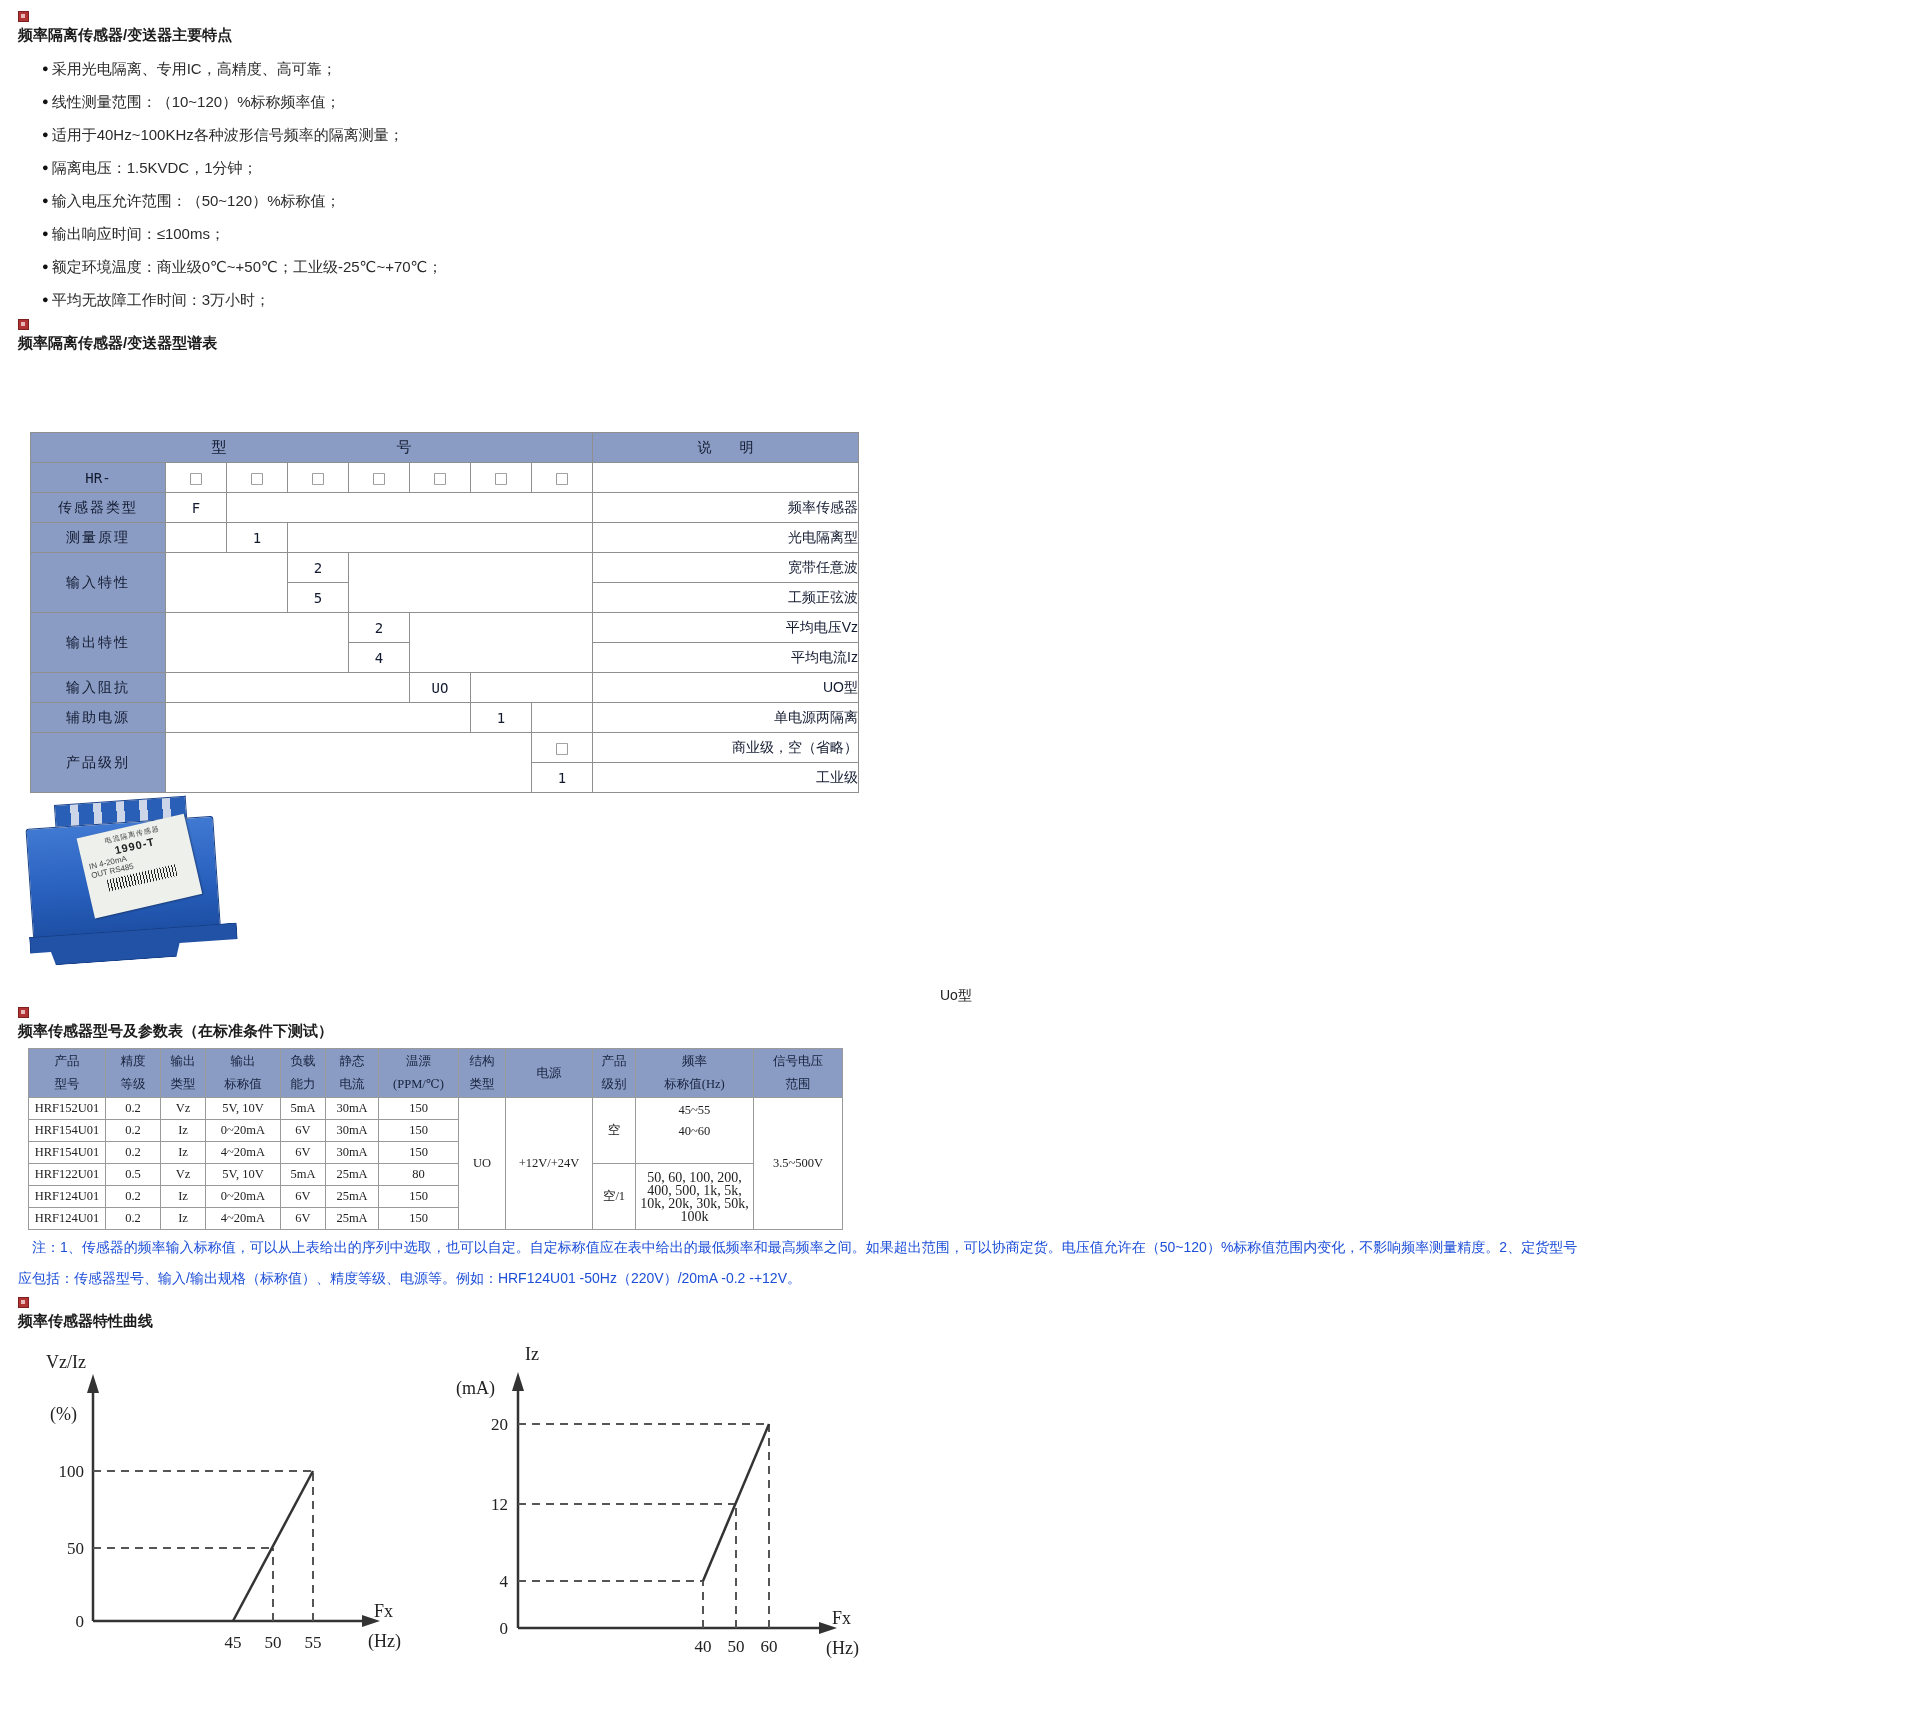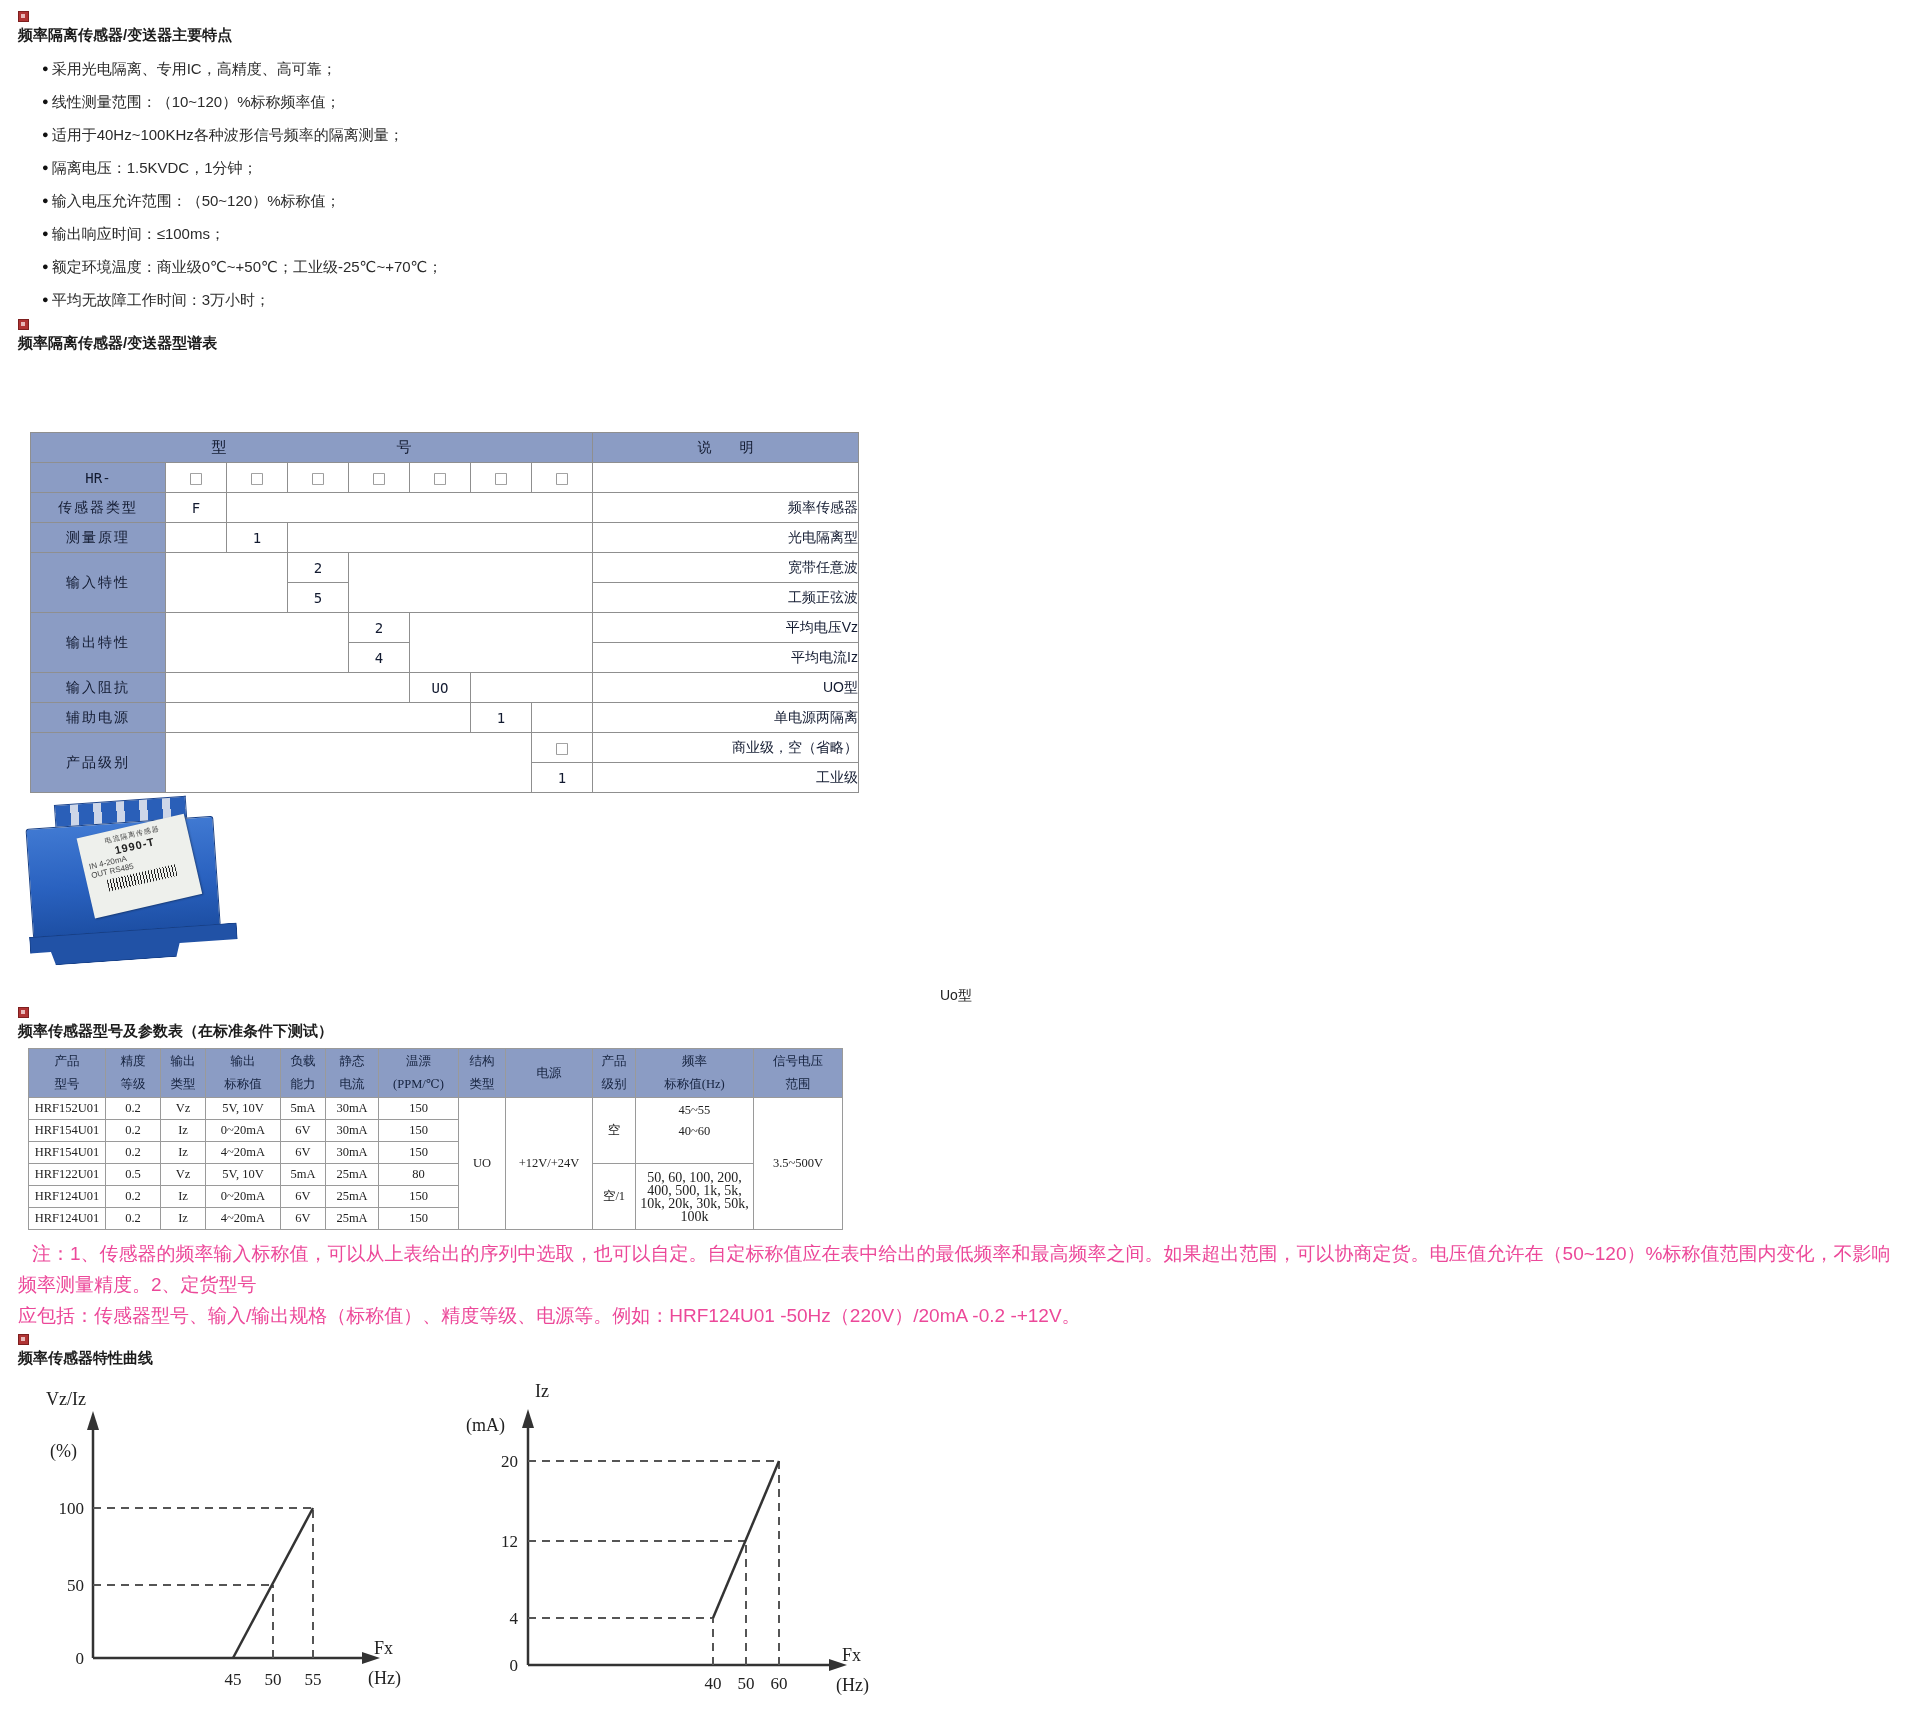--- a/index.html
+++ b/index.html
@@ -52,25 +52,25 @@
 
   
   .t2 { border-collapse:collapse; table-layout:fixed; width:814px; margin:6px 0 0 10px;
         font-family:"Liberation Serif","DejaVu Serif",serif; font-size:12.5px; color:#222; text-align:center; }
   .t2 th, .t2 td { border:1px solid #9a9a9a; padding:1px 2px; height:22px; font-weight:normal; }
   .t2 th { background:#8b9cc4; color:#14213d; height:25px; line-height:23px; }
   .t2 .freqlist { font-size:14px; line-height:13px; }
   .t2 .freq2 { padding-bottom:20px; }
   .t2 .freq2 div { line-height:21px; }
 
-  .note { width:1884px; font-size:19px; line-height:31px; color:#ec4899; margin-top:8px; }
+  .note { width:1884px; font-size:14px; line-height:31px; color:#1d4ed8; margin-top:2px; }
   .note .ln1 { text-indent:14px; }
 
   
-  .charts { display:flex; margin:4px 0 0 0;gap:10px; }
+  .charts { display:flex; margin:4px 0 0 0; }
   .chart-svg text { font-family:"Liberation Serif","DejaVu Serif",serif; fill:#222; }
   .tick  { font-size:17px; }
   .alab  { font-size:18px; }
 </style>
 </head>
 <body>
 
 <div class="page">
 
   <span class="marker">

